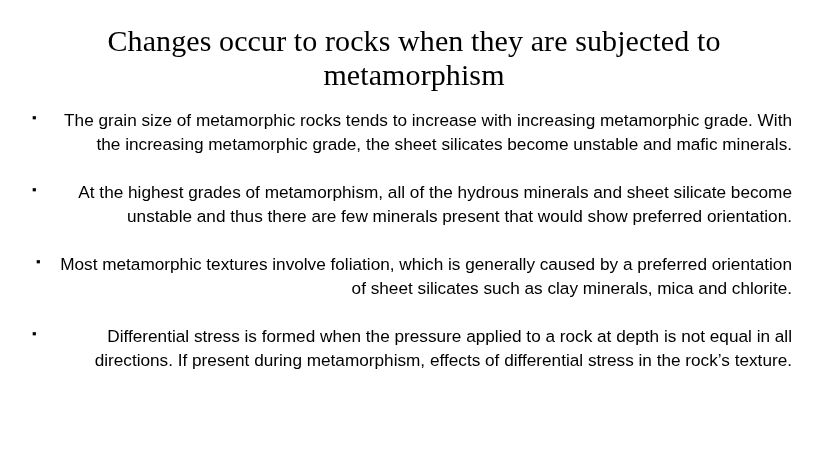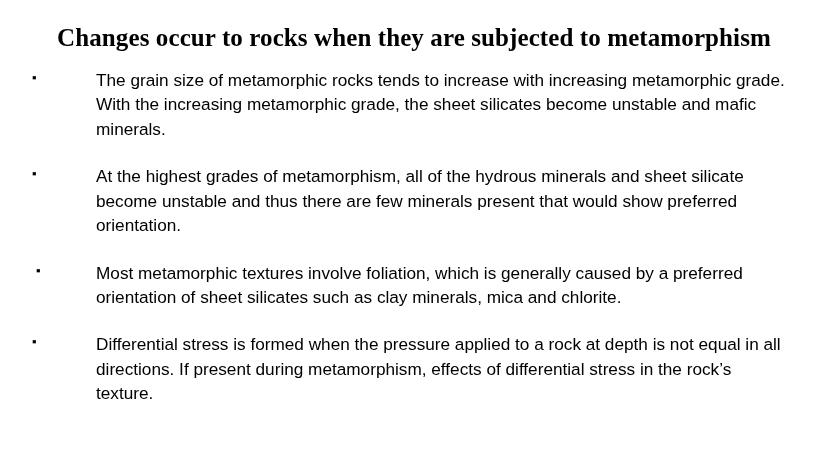--- a/index.html
+++ b/index.html
@@ -15,22 +15,22 @@
     overflow: hidden;
   }
   .slide {
     position: relative;
     width: 828px;
     height: 466px;
     box-sizing: border-box;
   }
   .slide-title {
     font-family: "Liberation Serif", serif;
-    font-weight: bold;
-    font-size: 25px;
+    font-weight: normal;
+    font-size: 30px;
     text-align: center;
     color: #000000;
     margin: 0;
     padding: 24px 20px 0 20px;
     letter-spacing: 0.1px;
   }
   .bullet-list {
     margin: 0;
     padding: 16px 36px 0 30px;
     list-style: none;
@@ -47,22 +47,21 @@
     flex: 0 0 auto;
     width: 18px;
     font-size: 13px;
     line-height: 1.55;
     color: #000000;
     padding-left: 2px;
     box-sizing: border-box;
   }
   .bullet-text {
     flex: 1 1 auto;
-    text-align: left;
-    margin-left: 48px;
+    text-align: right;
   }
   .bullet-item.indented .bullet-marker {
     padding-left: 6px;
   }
 </style>
 </head>
 <body>
 
 <div class="slide">
 

